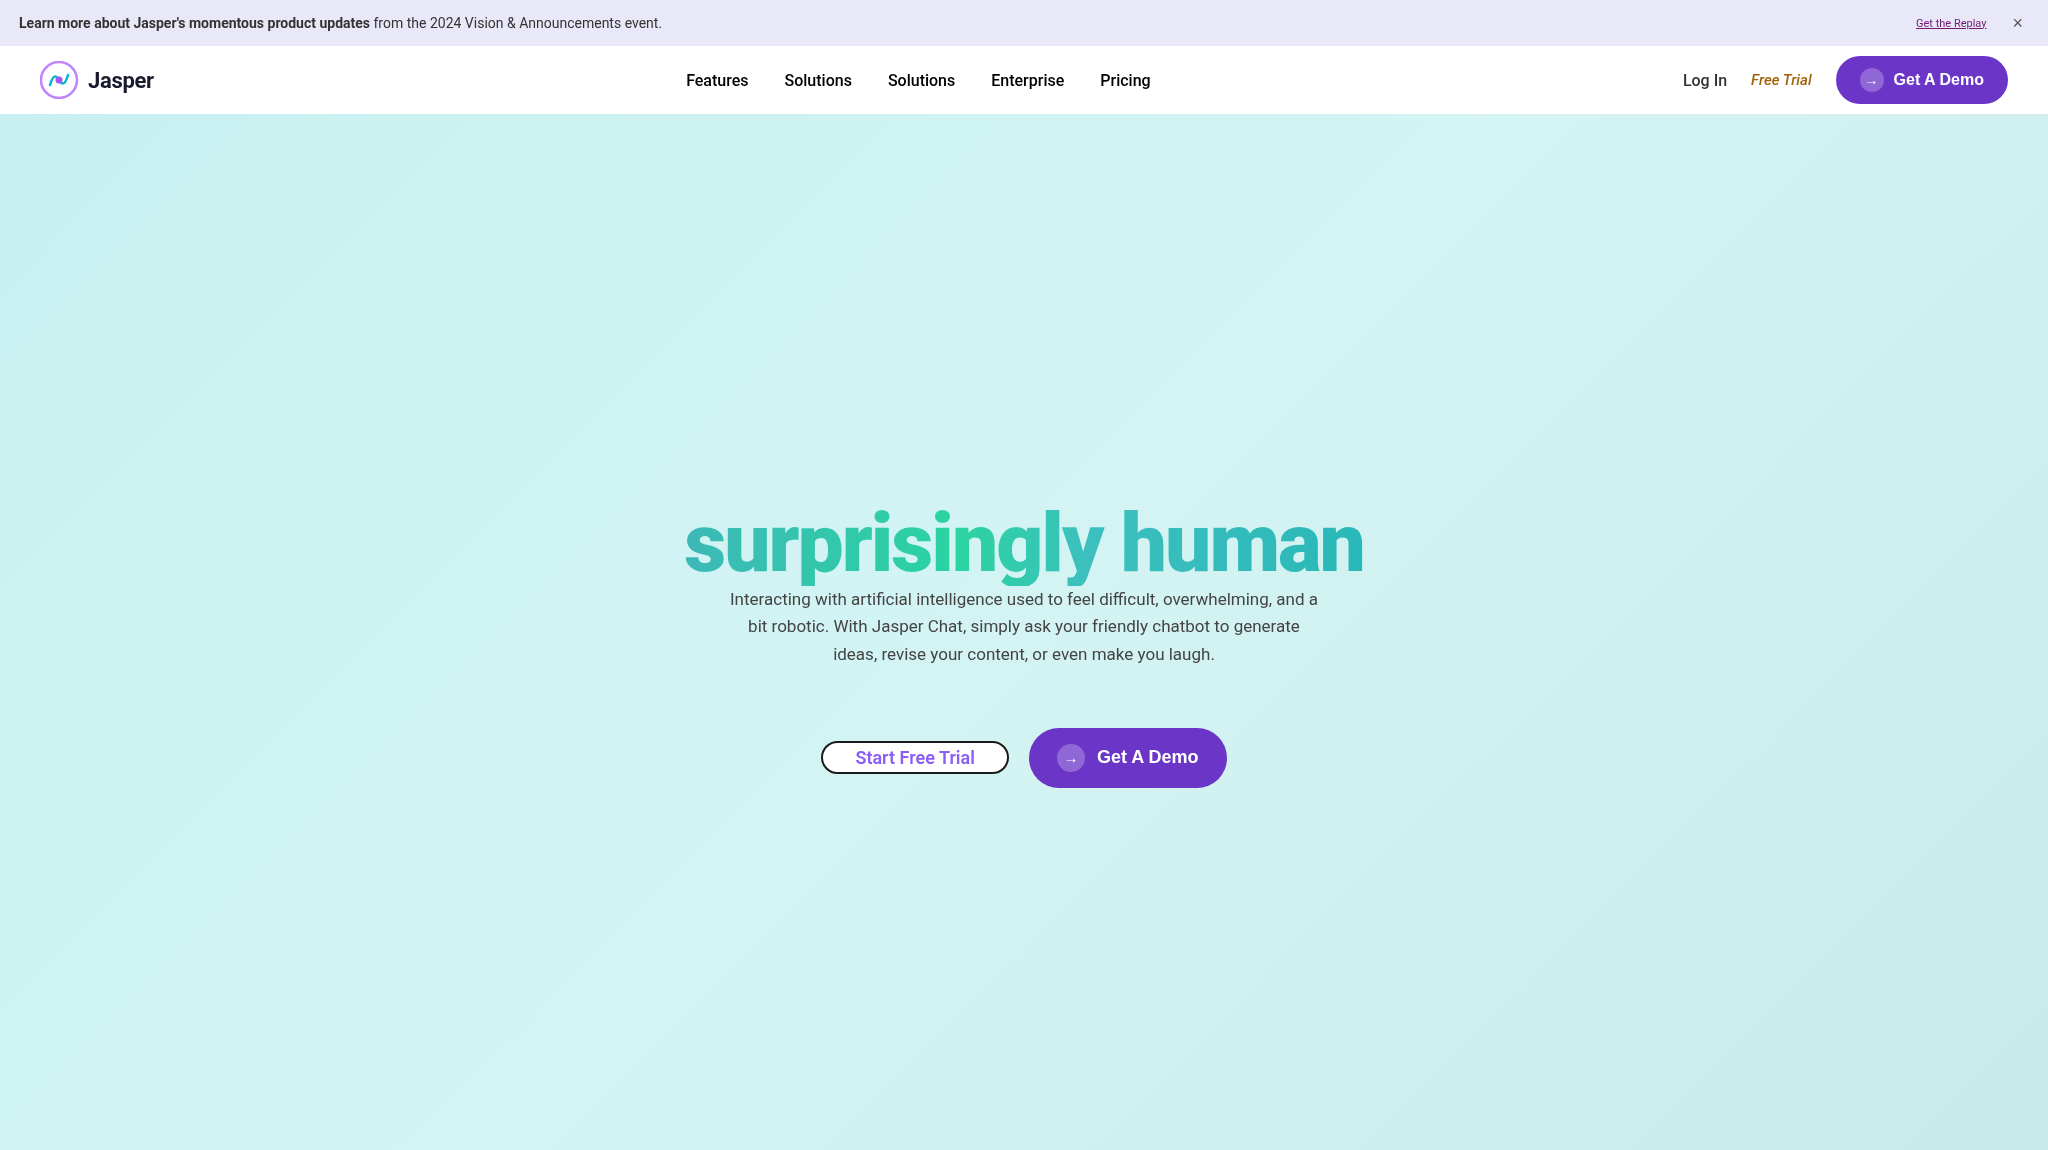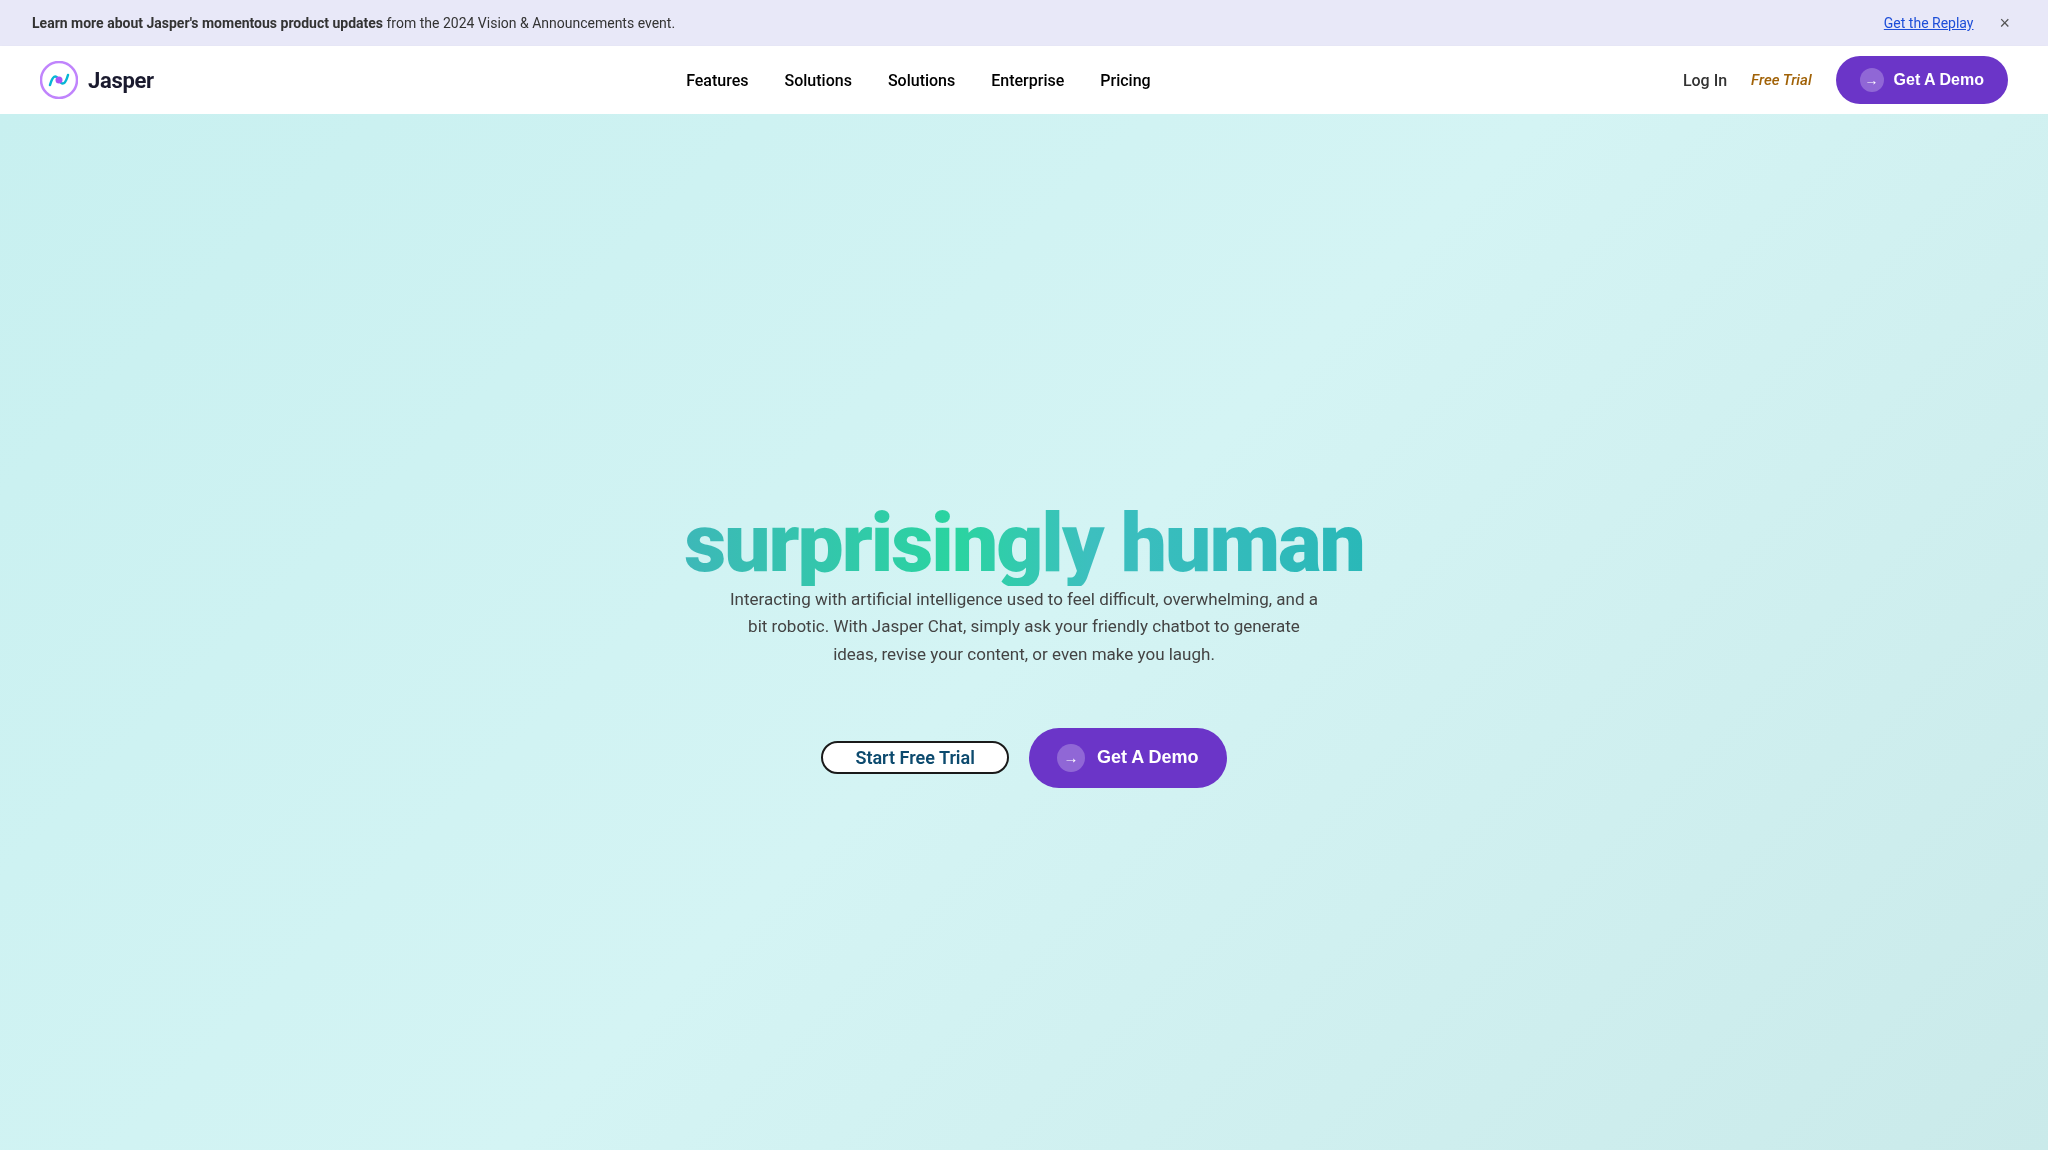--- a/index.html
+++ b/index.html
@@ -11,21 +11,21 @@
     body {
       font-family: -apple-system, BlinkMacSystemFont, 'Segoe UI', Roboto, sans-serif;
       background-color: #d6f5f5;
       min-height: 100vh;
       overflow-x: hidden;
     }
 
     
     .announcement-banner {
       background-color: #e8e8f8;
-      padding: 12px 32px;
+      padding: 12px 19px;
       display: flex;
       align-items: center;
       justify-content: space-between;
       font-size: 14px;
       color: #333;
     }
 
     .announcement-banner .banner-text {
       flex: 1;
     }
@@ -34,24 +34,24 @@
       font-weight: 700;
     }
 
     .banner-right {
       display: flex;
       align-items: center;
       gap: 20px;
     }
 
     .get-replay-link {
-      color: #1d4ed8;
+      color: #701a75;
       text-decoration: underline;
       cursor: pointer;
-      font-size: 14px;
+      font-size: 11px;
     }
 
     .close-banner-btn {
       background: none;
       border: none;
       cursor: pointer;
       font-size: 18px;
       color: #555;
       line-height: 1;
       padding: 2px 6px;
@@ -191,21 +191,21 @@
     }
 
     .hero-buttons {
       display: flex;
       align-items: center;
       gap: 20px;
     }
 
     .start-trial-btn {
       background-color: #ffffff;
-      color: #0c4a6e;
+      color: #8b5cf6;
       border: 2px solid #1a1a1a;
       border-radius: 50px;
       padding: 4px 32px;
       font-size: 18px;
       font-weight: 600;
       cursor: pointer;
       text-decoration: none;
     }
 
     .get-demo-btn-hero {

